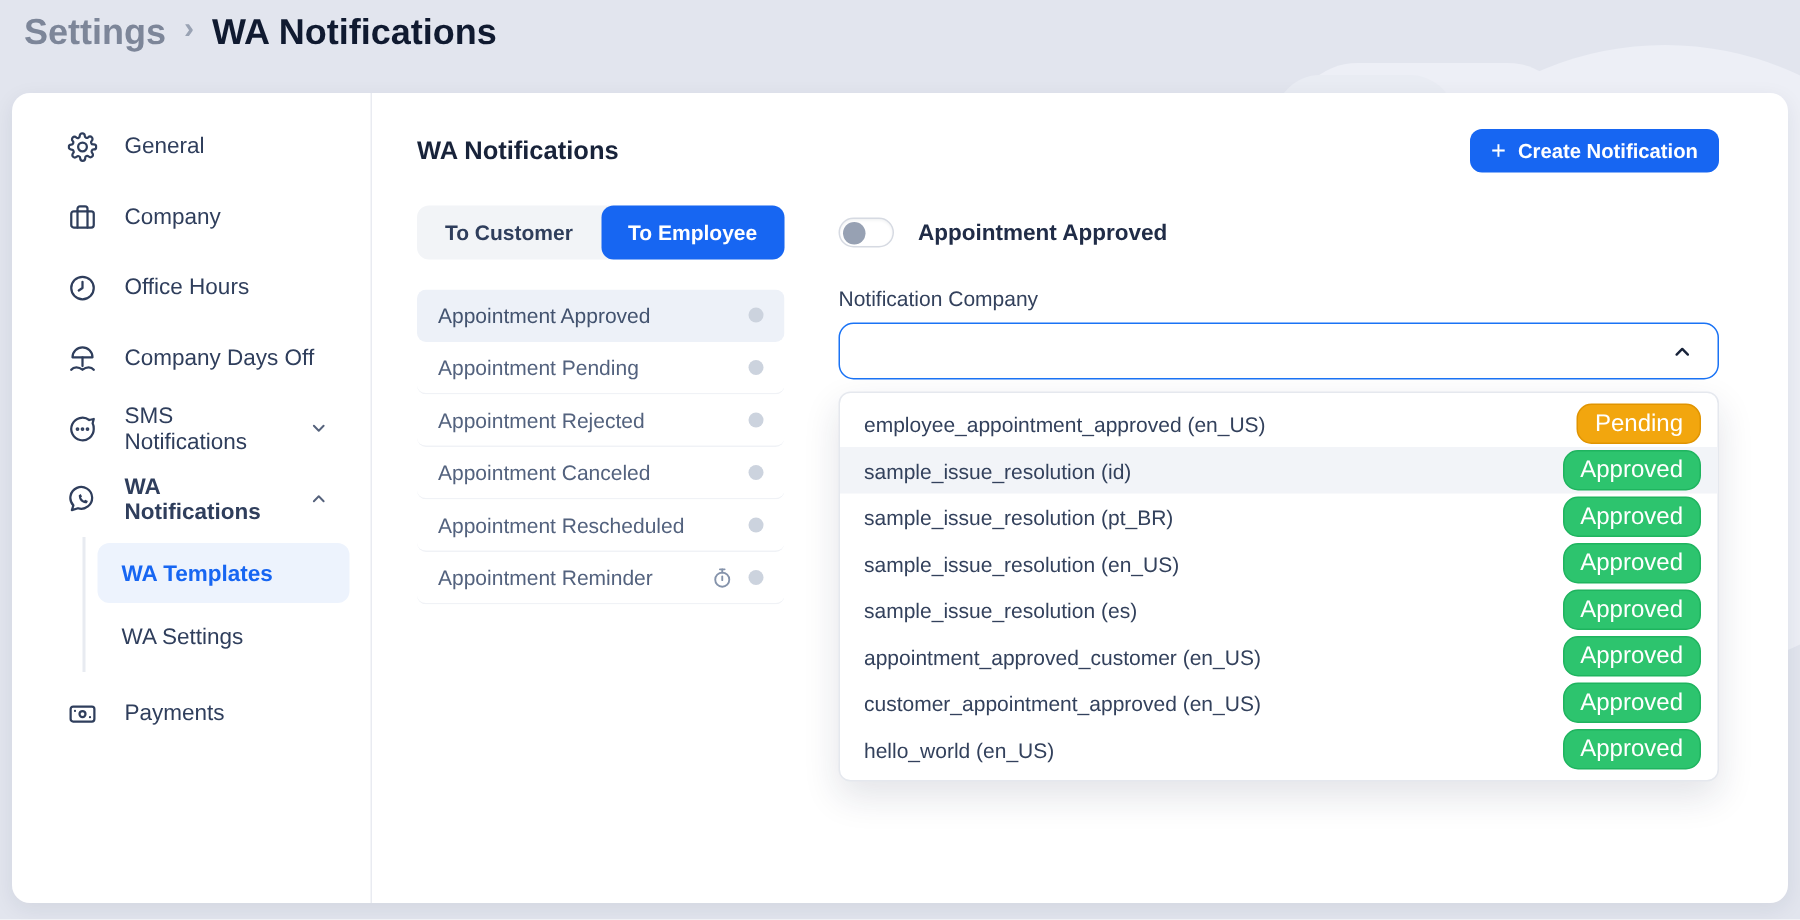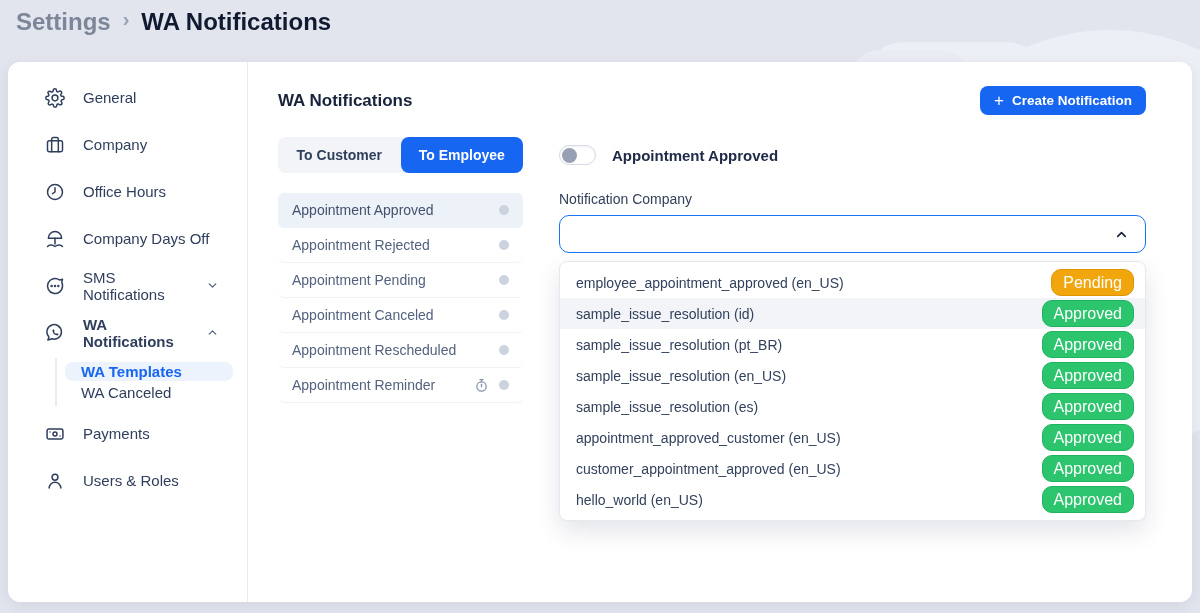--- a/index.html
+++ b/index.html
@@ -35,21 +35,21 @@
   .side-item {
     display:flex; align-items:center; gap:17px;
     height:47px; padding:0 28px 0 36px;
     font-size:15px; font-weight:500; color:#2f3e5c; cursor:pointer;
   }
   .side-item .sicon { width:22px; height:22px; flex:0 0 22px; display:flex; align-items:center; justify-content:center; color:#2f3e5c; }
   .side-item .chev { margin-left:auto; color:#55627c; display:flex; }
   .side-item.expanded { font-weight:700; }
   .subgroup { margin:2px 0 4px 47px; border-left:2px solid #e8ebf1; padding:2px 14px 2px 8px; }
   .sub-item {
-    display:flex; align-items:center; height:19px; padding:0 16px;
+    display:flex; align-items:center; height:40px; padding:0 16px;
     font-size:15px; font-weight:500; color:#2f3e5c; border-radius:8px; cursor:pointer; margin:2px 0;
   }
   .sub-item.active { background:#edf3fd; color:#1766f2; font-weight:600; }
 
   
   .main { flex:1; padding:24px 46px 0 30px; display:flex; flex-direction:column; }
   .main-header { display:flex; align-items:center; justify-content:space-between; margin-bottom:22px; }
   .main-title { font-size:17px; font-weight:700; color:#18233a; }
   .create-btn {
     display:flex; align-items:center; gap:8px; background:#1766f2; color:#fff;
@@ -210,44 +210,35 @@
             <polyline points="6 15 12 9 18 15"></polyline>
           </svg>
       </span>
     </div>
 
     <div class="subgroup">
       <div class="sub-item active">
         <span>WA Templates</span>
       </div>
       <div class="sub-item">
-        <span>WA Canceled</span>
+        <span>WA Settings</span>
       </div>
     </div>
 
     <div class="side-item">
       <span class="sicon">
         <svg width="20" height="20" viewBox="0 0 24 24" fill="none" stroke="currentColor" stroke-width="1.8" stroke-linecap="round" stroke-linejoin="round">
             <rect x="2.5" y="6" width="19" height="12" rx="2"></rect>
             <circle cx="12" cy="12" r="2.4"></circle>
             <path d="M6 9.5v.01M18 14.5v.01"></path>
           </svg>
       </span>
       <span>Payments</span>
     </div>
 
-    <div class="side-item">
-      <span class="sicon">
-        <svg width="20" height="20" viewBox="0 0 24 24" fill="none" stroke="currentColor" stroke-width="1.8" stroke-linecap="round" stroke-linejoin="round">
-            <circle cx="12" cy="7.5" r="3.5"></circle>
-            <path d="M5 20.5a7 7 0 0 1 14 0"></path>
-          </svg>
-      </span>
-      <span>Users &amp; Roles</span>
-    </div>
 
   </div>
 
   <div class="main">
 
     <div class="main-header">
       <div class="main-title">WA Notifications</div>
       <button class="create-btn">
         <span class="plus">+</span>
         <span>Create Notification</span>
@@ -262,26 +253,26 @@
           <div class="tab active">To Employee</div>
         </div>
 
         <div class="notif-list">
           <div class="notif-item selected">
             <span>Appointment Approved</span>
             <span class="spacer"></span>
             <span class="dot"></span>
           </div>
           <div class="notif-item">
+            <span>Appointment Pending</span>
+            <span class="spacer"></span>
+            <span class="dot"></span>
+          </div>
+          <div class="notif-item">
             <span>Appointment Rejected</span>
-            <span class="spacer"></span>
-            <span class="dot"></span>
-          </div>
-          <div class="notif-item">
-            <span>Appointment Pending</span>
             <span class="spacer"></span>
             <span class="dot"></span>
           </div>
           <div class="notif-item">
             <span>Appointment Canceled</span>
             <span class="spacer"></span>
             <span class="dot"></span>
           </div>
           <div class="notif-item">
             <span>Appointment Rescheduled</span>

